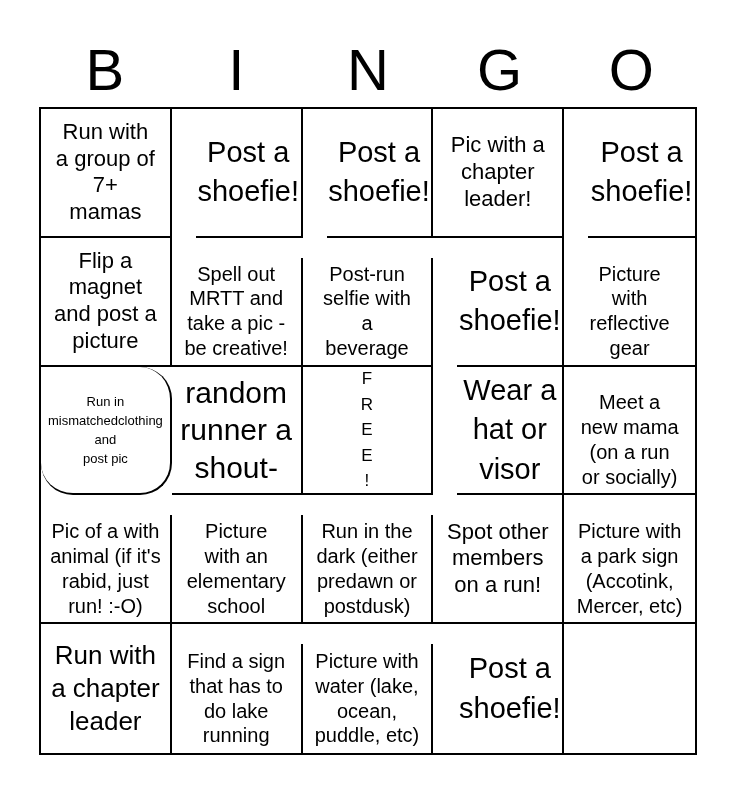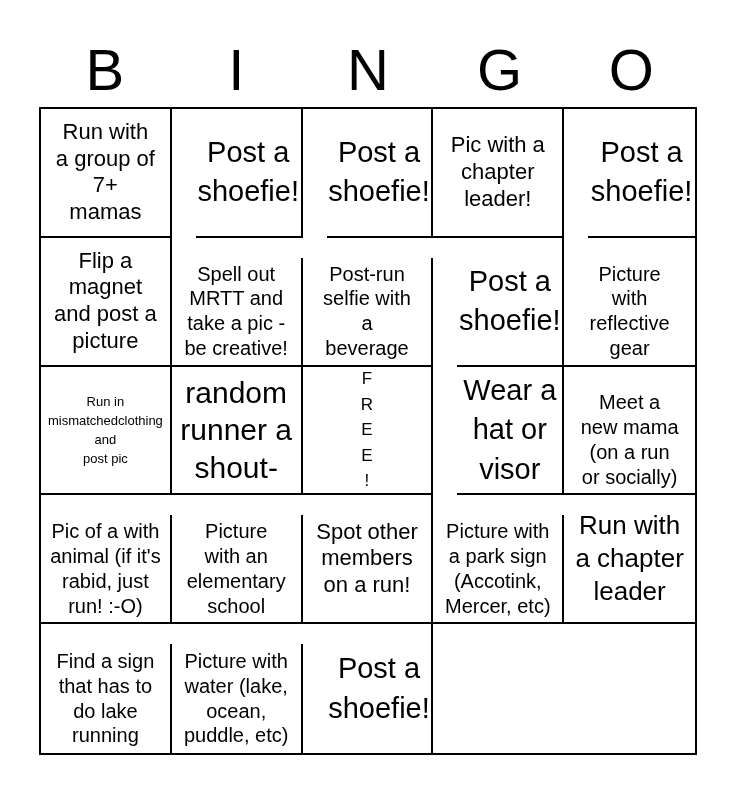--- a/index.html
+++ b/index.html
@@ -56,21 +56,21 @@
     justify-content: center;
     text-align: center;
     white-space: pre-line;
     padding: 2px;
     overflow: hidden;
     cursor: pointer;
   }
   .cell:nth-child(5n) { border-right: none; }
   .cell:nth-child(n+21) { border-bottom: none; }
 
-  .fs-13 { font-size: 13px; line-height: 1.47; }
+  .fs-13 { font-size: 13px; line-height: 1.47; border-radius: 32px; }
   .fs-17 { font-size: 17px; line-height: 1.5; }
   .fs-20 { font-size: 20px; line-height: 1.24; margin-top: 20px; }
   .fs-22 { font-size: 22px; line-height: 1.22; }
   .fs-24 { font-size: 30px; line-height: 1.25; }
   .fs-26 { font-size: 26px; line-height: 1.28; }
   .fs-29 { font-size: 29px; line-height: 1.35; margin-left: 24px; }
   .fs-31 { font-size: 31px; line-height: 1.35; }
 </style>
 </head>
 <body>
@@ -142,20 +142,24 @@
 or socially)</div>
 
     <div class="cell fs-20">Pic of a with
 animal (if it's
 rabid, just
 run! :-O)</div>
     <div class="cell fs-20">Picture
 with an
 elementary
 school</div>
+    <div class="cell fs-20">Run in the
+dark (either
+predawn or
+postdusk)</div>
     <div class="cell fs-22">Spot other
 members
 on a run!</div>
 
     <div class="cell fs-20">Picture with
 a park sign
 (Accotink,
 Mercer, etc)</div>
     <div class="cell fs-26">Run with
 a chapter

